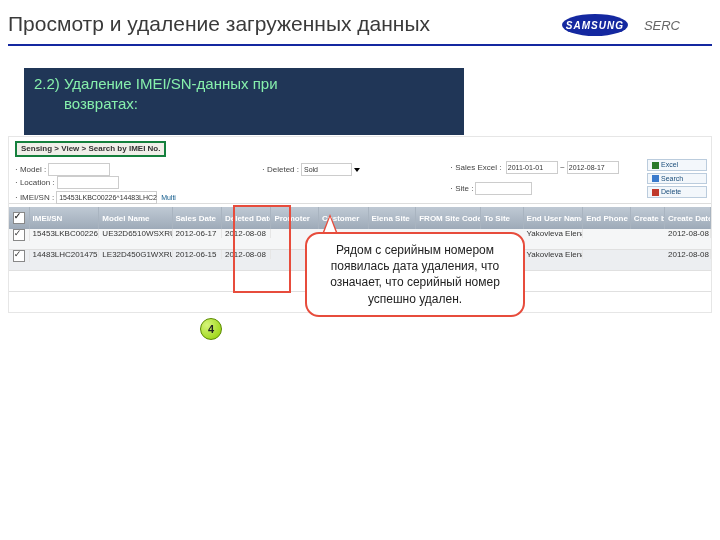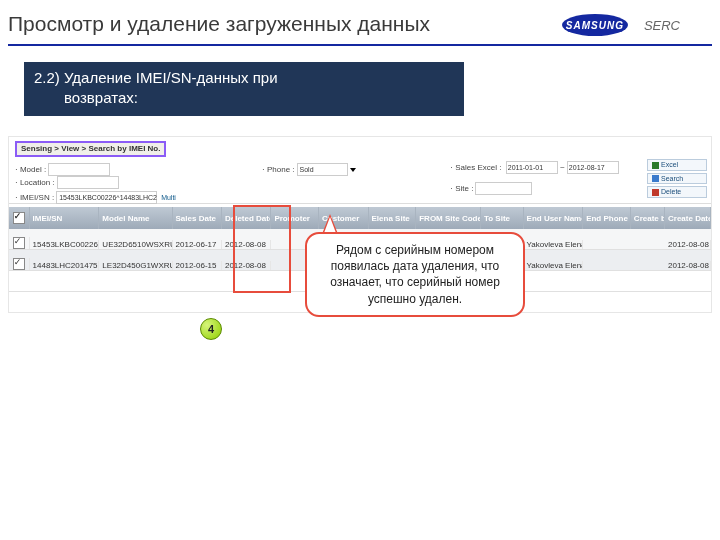--- a/index.html
+++ b/index.html
@@ -2,44 +2,44 @@
 <html><head>
 <meta charset="utf-8">
 <style>
 html,body{margin:0;padding:0;width:720px;height:540px;background:#fff;font-family:Arial,Helvetica,sans-serif;overflow:hidden}
 .slide{position:relative;width:720px;height:540px}
 .brand{position:absolute;top:14px;right:40px;display:flex;align-items:center;gap:16px}
 .brand-oval{width:66px;height:22px;background:#1428A0;border-radius:50%/50%;display:flex;align-items:center;justify-content:center;color:#fff;font-size:10px;font-weight:bold;letter-spacing:1px;font-style:italic}
 .brand-tag{font-size:13px;color:#666;font-style:italic}
 .title{position:absolute;top:12px;left:8px;font-size:21px;color:#3a3a3a;font-family:"Segoe UI",Arial,sans-serif}
 .separator{position:absolute;top:44px;left:8px;right:8px;height:2px;background:#1428A0}
-.subtitle-box{position:absolute;top:62px;left:24px;width:420px;background:#203657;color:#ffffff;padding:6px 10px 7px 10px;font-size:15px;line-height:1.35}
+.subtitle-box{position:absolute;top:68px;left:24px;width:420px;background:#203657;color:#86efac;padding:6px 10px 20px 10px;font-size:15px;line-height:1.35}
 .subtitle-box .line2{padding-left:30px}
 .app{position:absolute;top:136px;left:8px;right:8px;height:175px;background:#fff;border:1px solid #e6e6e6;font-size:8px;color:#333}
-.app-breadcrumb{position:absolute;top:4px;left:6px;border:2px solid #8b5cf6;padding:0 4px;height:12px;line-height:12px;font-weight:bold;color:#333;background:#f0efe9}
+.app-breadcrumb{position:absolute;top:4px;left:6px;border:2px solid #15803d;padding:0 4px;height:12px;line-height:12px;font-weight:bold;color:#333;background:#f0efe9}
 .filter-row{position:absolute;top:22px;left:0;right:0;height:44px;display:flex;border-bottom:1px solid #ddd}
 .filter-col{flex:1;padding:2px 6px}
 .filter-label{color:#444;margin-right:2px}
 .filter-input{display:inline-block;border:1px solid #ccc;background:#fff;height:11px;vertical-align:middle}
 .date-input{width:48px}
 .model-input{width:60px}
 .imei-input{width:95px}
 .cust-input{width:55px}
 .status-input{width:45px}
 .site-input{width:55px}
 .ok-btn{display:inline-block;font-size:7px;color:#105a8b;margin-left:4px}
 .right-btns{position:absolute;top:22px;right:4px;width:60px}
 .right-btn{border:1px solid #bcd;background:#f3f7fb;color:#1a4d7a;font-size:7px;padding:1px 4px;margin-bottom:2px;text-align:left}
 .right-btn .ico{display:inline-block;width:7px;height:7px;margin-right:2px;vertical-align:middle}
 .ico-excel{background:#2a7a2a}
 .ico-search{background:#3a7acc}
 .ico-delete{background:#c0392b}
 .grid{position:absolute;top:70px;left:0;right:0}
 .grid-head{display:flex;height:22px;background:linear-gradient(#bfc9d4,#9eaab8);color:#fff;font-weight:bold}
-.grid-row{display:flex;height:20px;border-bottom:1px solid #e0e0e0;background:#f5f6f7;align-items:flex-end}
+.grid-row{display:flex;height:20px;border-bottom:1px solid #e0e0e0;background:#f5f6f7;align-items:flex-start}
 .grid-row.alt{background:#eceef1}
 .gc{border-right:1px solid #a9b4c0;padding:0 3px;display:flex;align-items:center;overflow:hidden;white-space:nowrap}
 .grid-row .gc{border-right:1px solid #e6e6e6;color:#333}
 .c-chk{width:16px;justify-content:center}
 .c-imei{width:74px}
 .c-model{width:78px}
 .c-sales{width:50px}
 .c-del{width:50px}
 .c-prom{width:48px}
 .c-cust{width:50px}
@@ -79,21 +79,21 @@
 <div class="app">
   <div class="app-breadcrumb">Sensing &gt; View &gt; Search by IMEI No.</div>
 
   <div class="filter-row">
     <div class="filter-col" style="flex:1.2">
       <div style="margin-top:2px"><span class="filter-label">· Model :</span><span class="filter-input model-input"></span></div>
       <div><span class="filter-label">· Location :</span><span class="filter-input model-input"></span></div>
       <div style="margin-top:2px"><span class="filter-label">· IMEI/SN :</span><span class="filter-input imei-input" style="font-size:7px;padding:0 2px;line-height:11px;color:#333" title="15453LKBC00226^14483LHC2"><span>15453LKBC00226^14483LHC2</span></span><span class="ok-btn">Multi</span></div>
     </div>
     <div class="filter-col" style="flex:0.9">
-      <div style="margin-top:2px"><span class="filter-label">· Phone :</span><span class="filter-input status-input" style="font-size:7px;padding:0 2px;line-height:11px;color:#333"><span>Sold</span></span><span class="dd-arrow"></span></div>
+      <div style="margin-top:2px"><span class="filter-label">· Deleted :</span><span class="filter-input status-input" style="font-size:7px;padding:0 2px;line-height:11px;color:#333"><span>Sold</span></span><span class="dd-arrow"></span></div>
     </div>
     <div class="filter-col" style="flex:1.3">
       <div><span class="filter-label">· Sales Excel :</span>
         <span class="filter-input date-input" style="font-size:7px;padding:0 1px;line-height:11px;color:#333"><span>2011-01-01</span></span> ~
         <span class="filter-input date-input" style="font-size:7px;padding:0 1px;line-height:11px;color:#333"><span>2012-08-17</span></span>
       </div>
       <div style="margin-top:8px"><span class="filter-label">· Site :</span><span class="filter-input site-input"></span></div>
     </div>
   </div>
 

